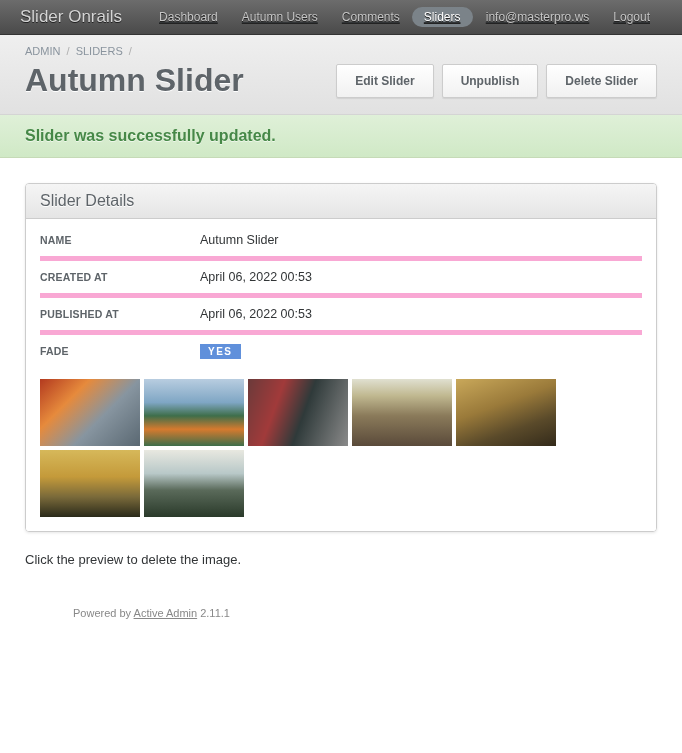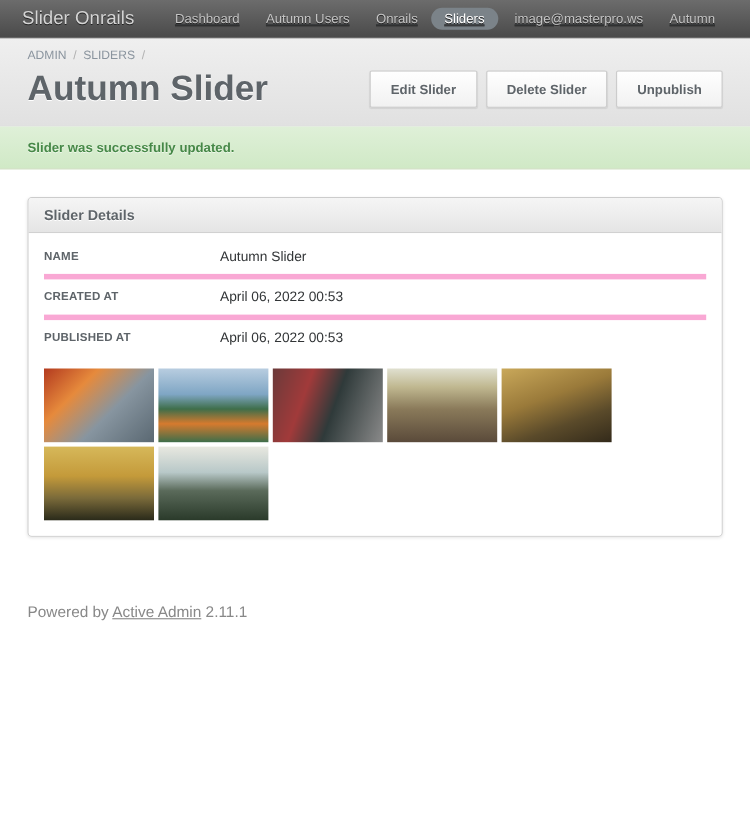--- a/index.html
+++ b/index.html
@@ -14,25 +14,25 @@
 
 .header-area { background: linear-gradient(to bottom, #efefef, #e1e1e1); border-bottom: 1px solid #d4d4d4; padding: 10px 25px 15px; }
 .breadcrumb { font-size: 11px; color: #8a949e; margin-bottom: 5px; }
 .breadcrumb a { color: #8a949e; text-decoration: none; }
 .breadcrumb .sep { color: #b0b0b0; margin: 0 3px; }
 .header-row { display: flex; align-items: center; justify-content: space-between; }
 .page-title { font-size: 32px; font-weight: bold; color: #5e6469; text-shadow: 0 1px 0 #fff; }
 .actions { display: flex; gap: 8px; }
 .btn { background: linear-gradient(to bottom, #fff, #f1f1f1); border: 1px solid #ccc; border-radius: 2px; padding: 9px 18px; font-size: 12px; color: #5e6469; cursor: pointer; box-shadow: 0 1px 1px rgba(0,0,0,0.08); font-weight: bold; }
 
-.flash { background: linear-gradient(to bottom, #dff0d8, #d0e9c6); border-bottom: 1px solid #c6dab7; color: #468847; padding: 12px 25px; font-weight: bold; font-size: 12px; text-shadow: 0 1px 0 rgba(255,255,255,0.6); }
+.flash { background: linear-gradient(to bottom, #dff0d8, #d0e9c6); border-bottom: 1px solid #c6dab7; color: #468847; padding: 12px 25px; font-weight: bold; font-size: 16px; text-shadow: 0 1px 0 rgba(255,255,255,0.6); }
 
 .content { padding: 25px; }
 .panel { border: 1px solid #ccc; border-radius: 4px; overflow: hidden; margin-bottom: 20px; box-shadow: 0 1px 3px rgba(0,0,0,0.1); }
-.panel-header { background: linear-gradient(to bottom, #f5f5f5, #e5e5e5); border-bottom: 1px solid #ccc; padding: 8px 14px; font-size: 13px; font-weight: bold; color: #5e6469; text-shadow: 0 1px 0 #fff; }
+.panel-header { background: linear-gradient(to bottom, #f5f5f5, #e5e5e5); border-bottom: 1px solid #ccc; padding: 8px 14px; font-size: 16px; font-weight: normal; color: #5e6469; text-shadow: 0 1px 0 #fff; }
 .panel-body { padding: 5px 14px 14px; background: #fff; }
 
 .attrs { width: 100%; }
 .attrs .row { display: flex; border-bottom: 5px solid #f9a8d4; padding: 9px 0; align-items: center; }
 .attrs .row:last-of-type { border-bottom: none; }
 .attrs .label { width: 160px; font-size: 10.5px; font-weight: bold; color: #5e6469; text-transform: uppercase; letter-spacing: 0.2px; }
 .attrs .value { font-size: 12.5px; color: #323537; }
 
 .badge-yes { background: #6090db; color: #fff; font-size: 10px; font-weight: bold; padding: 2px 8px; letter-spacing: 1.5px; }
 
@@ -43,52 +43,52 @@
 .t1 { background: linear-gradient(135deg,#b33a1f 0%,#e68a3c 30%,#8795a0 60%,#5a6872 100%); }
 .t2 { background: linear-gradient(180deg,#b8cde0 0%,#7fa6c4 35%,#3e6e4a 55%,#d67a2e 75%,#3e6e4a 100%); }
 .t3 { background: linear-gradient(110deg,#6b3a3a 0%,#a13a3a 30%,#2f3a3a 55%,#8a8a8a 100%); }
 .t4 { background: linear-gradient(180deg,#e0e0d0 0%,#c0b890 25%,#8a7a5a 55%,#5a4a3a 100%); }
 .t5 { background: linear-gradient(160deg,#c9a85a 0%,#9a7a3a 40%,#5a4a2a 70%,#332a1a 100%); }
 .t6 { background: linear-gradient(180deg,#d6b85a 0%,#c49a3a 40%,#7a6a3a 70%,#2a2a1a 100%); }
 .t7 { background: linear-gradient(180deg,#e8e8e0 0%,#b8c8c8 35%,#5a6a5a 60%,#2a3a2a 100%); }
 
 .hint { margin-top: 10px; font-size: 13px; color: #323537; }
 
-.footer { padding: 15px 25px; font-size: 14px; color: #888; }
+.footer { padding: 15px 25px; font-size: 11px; color: #888; margin-left: 48px; }
 .footer a { color: #888; text-decoration: underline; }
 </style>
 </head>
 <body>
 
 <div class="topbar">
   <div class="brand">Slider Onrails</div>
   <nav class="topnav">
     <a href="#">Dashboard</a>
     <a href="#">Autumn Users</a>
-    <a href="#">Onrails</a>
+    <a href="#">Comments</a>
     <a href="#" class="active">Sliders</a>
     <span class="spacer"></span>
-    <a href="#">image@masterpro.ws</a>
-    <a href="#">Autumn</a>
+    <a href="#">info@masterpro.ws</a>
+    <a href="#">Logout</a>
   </nav>
 </div>
 
 <div class="header-area">
   <div class="breadcrumb">
     <a href="#">ADMIN</a>
     <span class="sep">/</span>
     <a href="#">SLIDERS</a>
     <span class="sep">/</span>
   </div>
   <div class="header-row">
     <h1 class="page-title">Autumn Slider</h1>
     <div class="actions">
       <button class="btn">Edit Slider</button>
+      <button class="btn">Unpublish</button>
       <button class="btn">Delete Slider</button>
-      <button class="btn">Unpublish</button>
     </div>
   </div>
 </div>
 
 <div class="flash">Slider was successfully updated.</div>
 
 <div class="content">
   <div class="panel">
     <div class="panel-header">Slider Details</div>
     <div class="panel-body">
@@ -98,29 +98,36 @@
           <div class="value">Autumn Slider</div>
         </div>
         <div class="row">
           <div class="label">CREATED AT</div>
           <div class="value">April 06, 2022 00:53</div>
         </div>
         <div class="row">
           <div class="label">PUBLISHED AT</div>
           <div class="value">April 06, 2022 00:53</div>
         </div>
+        <div class="row">
+          <div class="label">FADE</div>
+          <div class="value">
+            <span class="badge-yes">YES</span>
+          </div>
+        </div>
       </div>
       <div class="thumbs">
         <div class="thumb t1"></div>
         <div class="thumb t2"></div>
         <div class="thumb t3"></div>
         <div class="thumb t4"></div>
         <div class="thumb t5"></div>
         <div class="thumb t6"></div>
         <div class="thumb t7"></div>
       </div>
     </div>
   </div>
+  <p class="hint">Click the preview to delete the image.</p>
 </div>
 
 <div class="footer">
   <span>Powered by </span><a href="#">Active Admin</a><span> 2.11.1</span>
 </div>
 
 </body></html>

